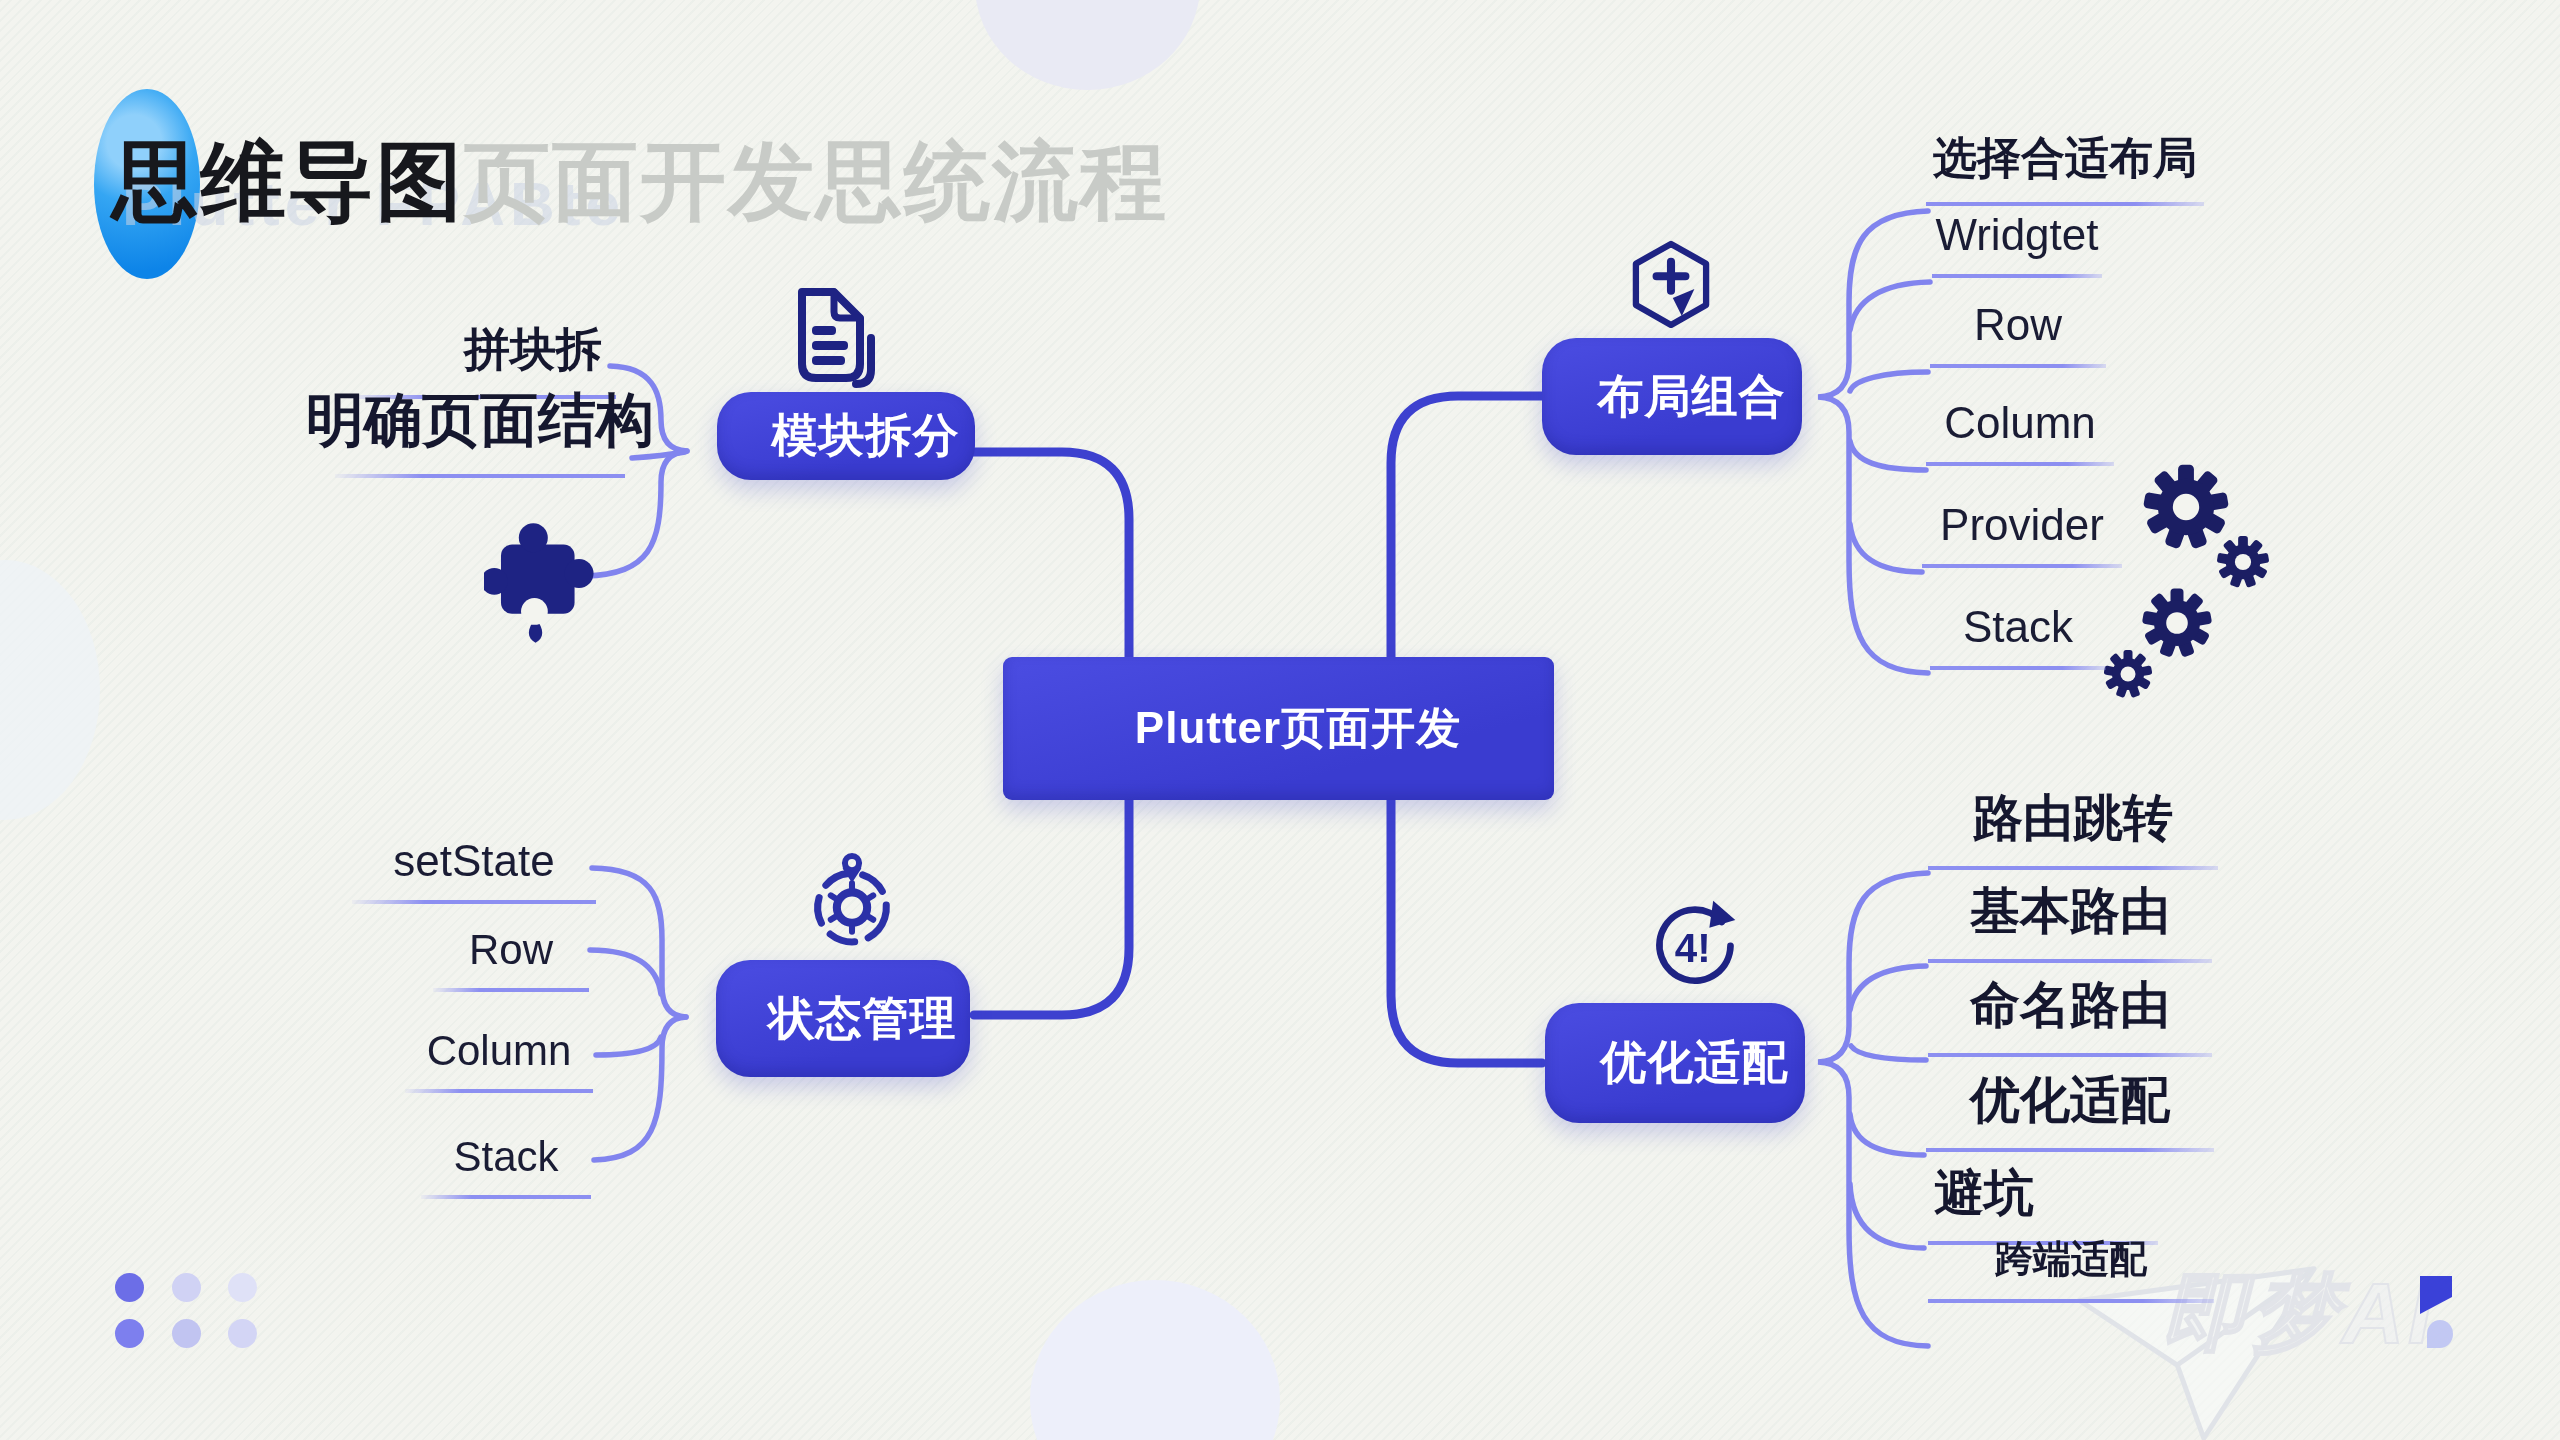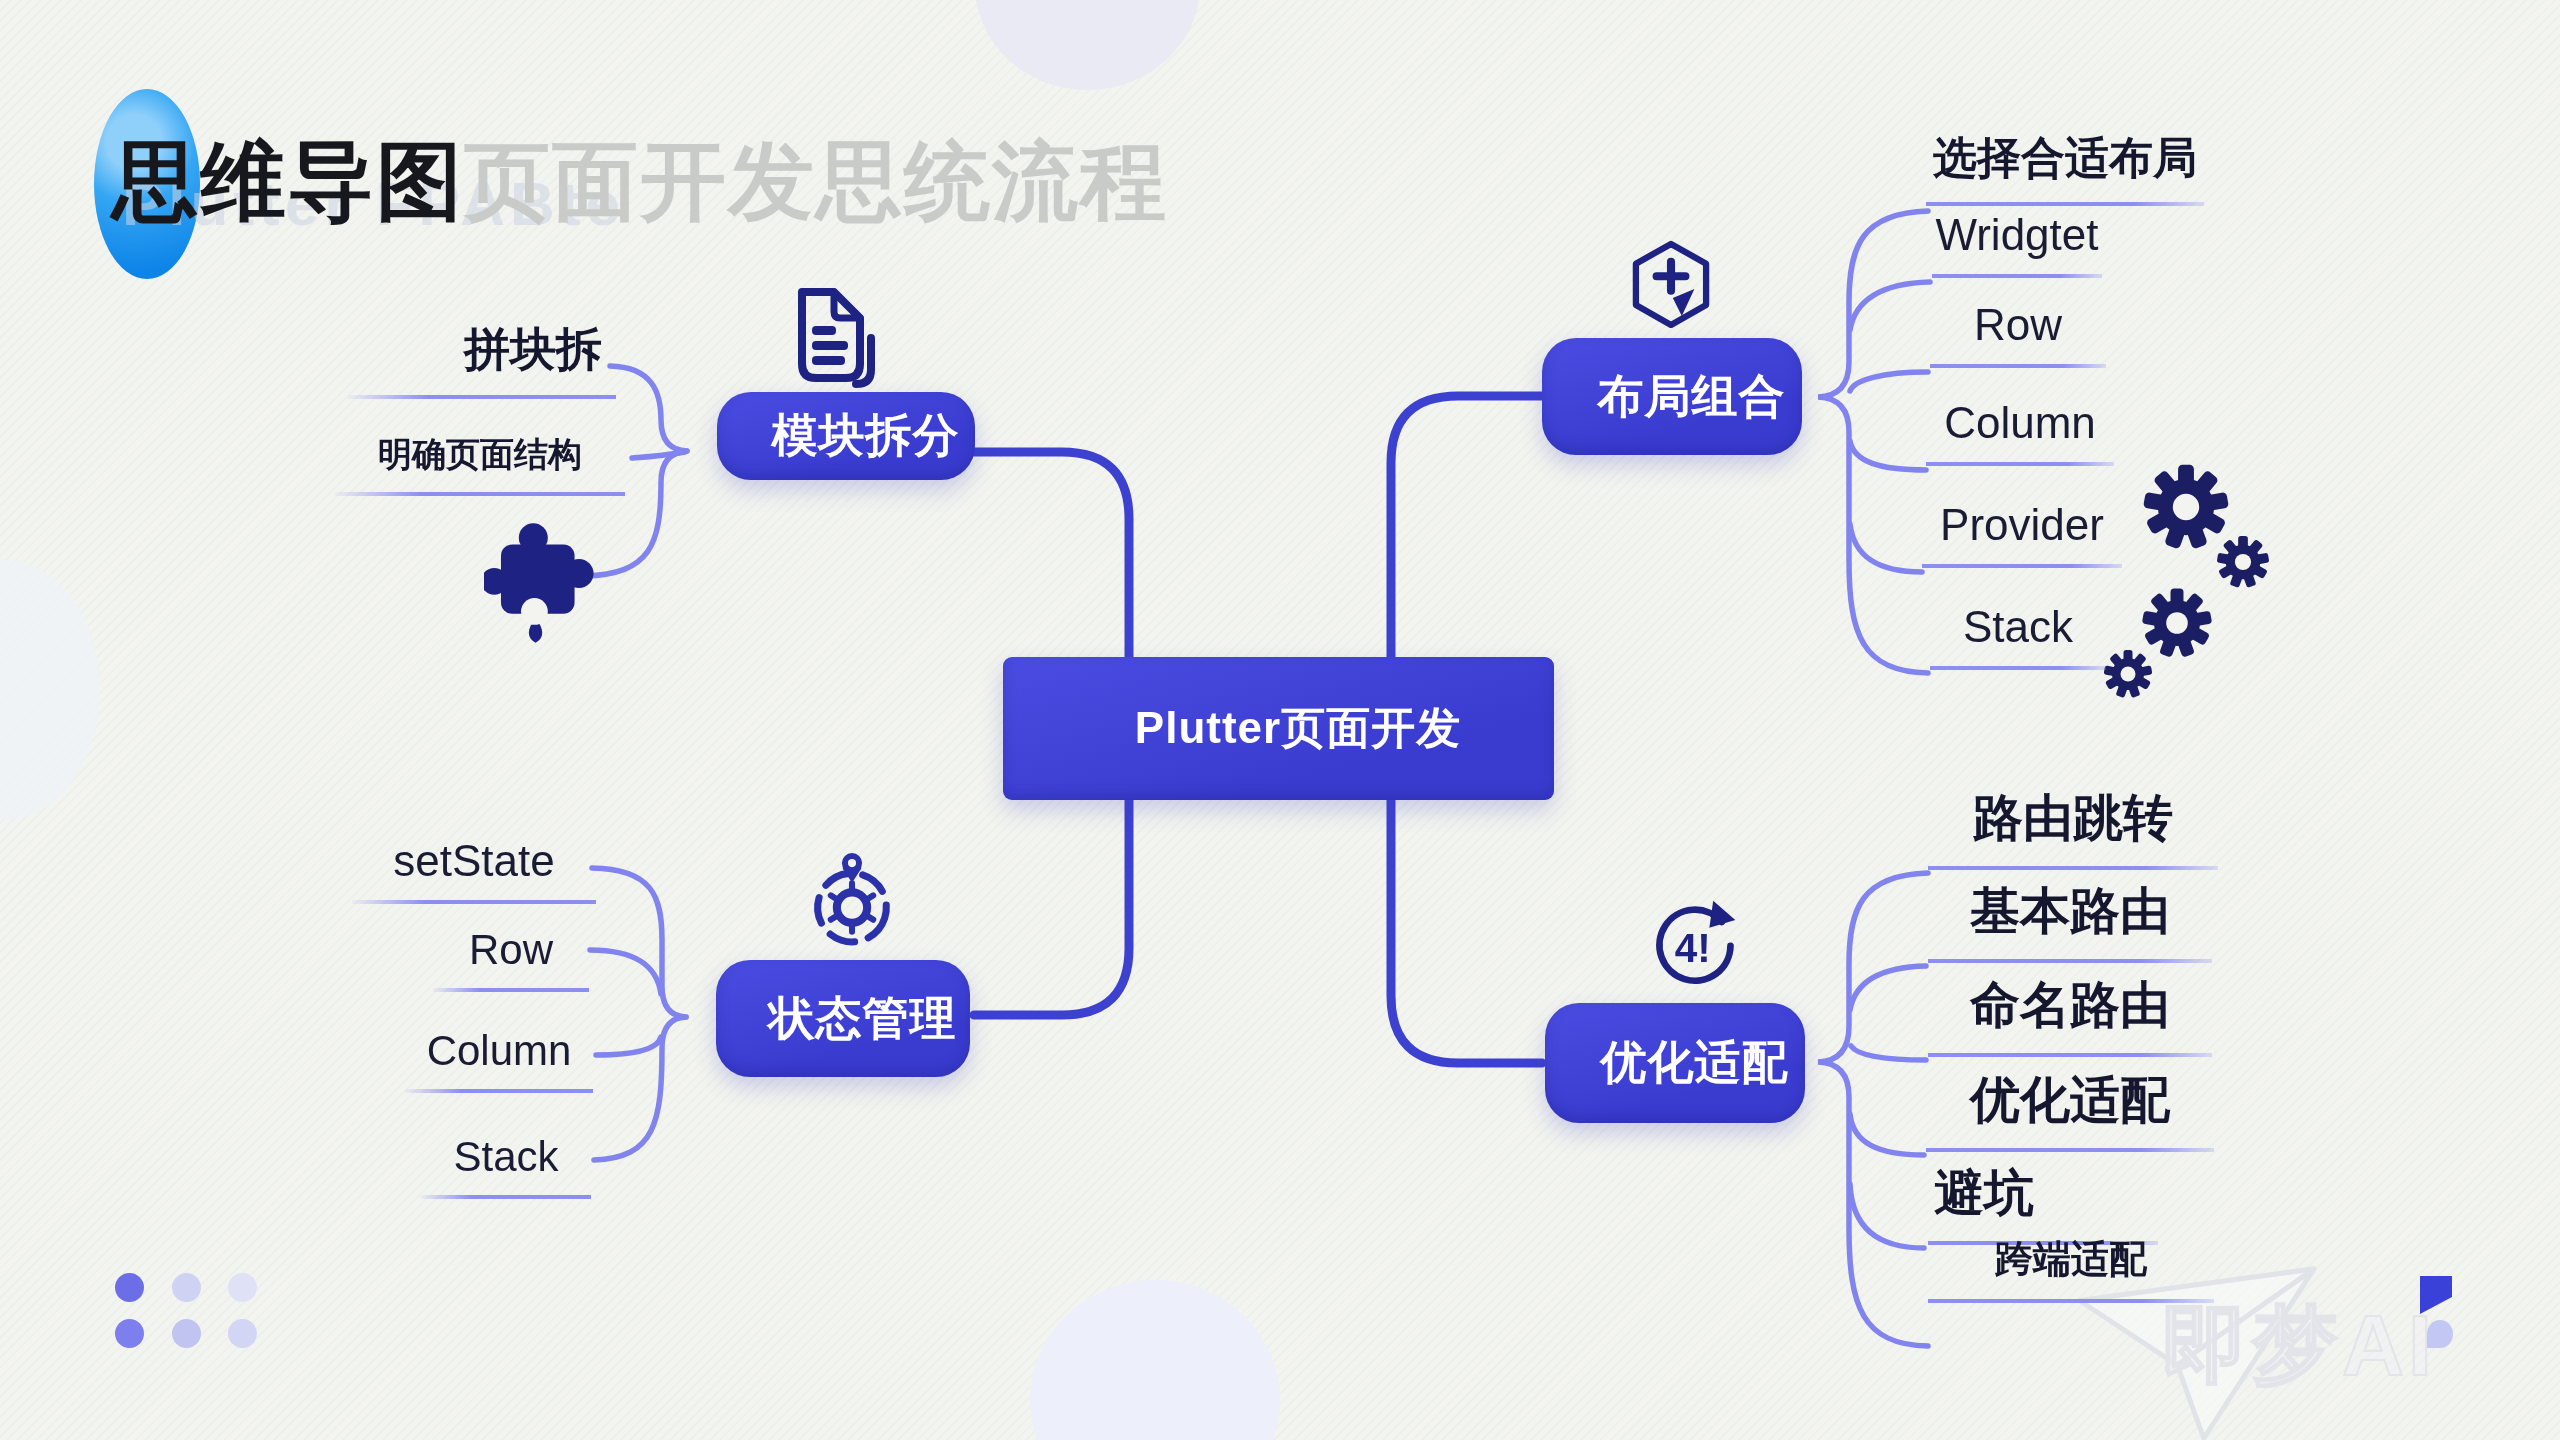--- a/index.html
+++ b/index.html
@@ -62,22 +62,22 @@
 
   .icon-box{position:absolute;z-index:3}
 
   
   .dots{position:absolute;left:115px;top:1273px;width:170px;height:92px;z-index:2;
     display:grid;grid-template-columns:repeat(3,1fr);grid-template-rows:repeat(2,1fr);
     justify-items:start;align-items:start}
   .dots span{width:29px;height:29px;border-radius:50%}
 
   
-  .logo-wm{position:absolute;left:2162px;top:1288px;z-index:3;font-size:86px;font-weight:800;
-    letter-spacing:4px;color:rgba(238,240,243,.55);
+  .logo-wm{position:absolute;left:2162px;top:1256px;z-index:3;font-size:86px;font-weight:800;
+    font-style:italic;letter-spacing:4px;color:rgba(238,240,243,.55);
     -webkit-text-stroke:2px #e2e4e9;white-space:nowrap}
   .logo-accent{position:absolute;left:2420px;top:1276px;width:32px;height:38px;z-index:4;
     background:#3a41d8;clip-path:polygon(0 0,100% 0,100% 55%,0 100%)}
   .logo-dot{position:absolute;left:2427px;top:1320px;width:26px;height:28px;border-radius:50% 50% 50% 0;
     background:#bdc3f3;z-index:4;opacity:.9}
 </style>
 </head>
 <body>
 
 <div class="hatch"></div>
@@ -201,21 +201,21 @@
   <text x="30" y="72" font-size="42" font-weight="bold" fill="var(--icon-navy)">4!</text>
 </svg>
 
 <div class="node center" style="left:1003px;top:657px;width:551px;height:143px">Plutter页面开发</div>
 <div class="node branch" style="left:717px;top:392px;width:258px;height:88px">模块拆分</div>
 <div class="node branch" style="left:1542px;top:338px;width:260px;height:117px">布局组合</div>
 <div class="node branch" style="left:716px;top:960px;width:254px;height:117px">状态管理</div>
 <div class="node branch" style="left:1545px;top:1003px;width:260px;height:120px">优化适配</div>
 
 <div class="leaf cjk ul-l align-right" style="left:348px;top:331px;width:268px;height:68px;font-size:46px">拼块拆</div>
-<div class="leaf cjk ul-l" style="left:335px;top:428px;width:290px;height:68px;font-size:34px">明确页面结构</div>
+<div class="leaf cjk ul-l" style="left:335px;top:410px;width:290px;height:68px;font-size:58px">明确页面结构</div>
 
 <div class="leaf latin ul-l" style="left:352px;top:846px;width:244px;height:58px;font-size:44px">setState</div>
 <div class="leaf latin ul-l" style="left:433px;top:930px;width:156px;height:62px;font-size:42px">Row</div>
 <div class="leaf latin ul-l" style="left:405px;top:1033px;width:188px;height:60px;font-size:42px">Column</div>
 <div class="leaf latin ul-l" style="left:421px;top:1140px;width:170px;height:59px;font-size:42px">Stack</div>
 
 <div class="leaf cjk ul-r" style="left:1926px;top:142px;width:278px;height:64px;font-size:44px">选择合适布局</div>
 <div class="leaf latin ul-r" style="left:1932px;top:218px;width:170px;height:60px;font-size:44px">Wridgtet</div>
 <div class="leaf latin ul-r" style="left:1930px;top:308px;width:176px;height:60px;font-size:44px">Row</div>
 <div class="leaf latin ul-r" style="left:1926px;top:406px;width:188px;height:60px;font-size:44px">Column</div>

